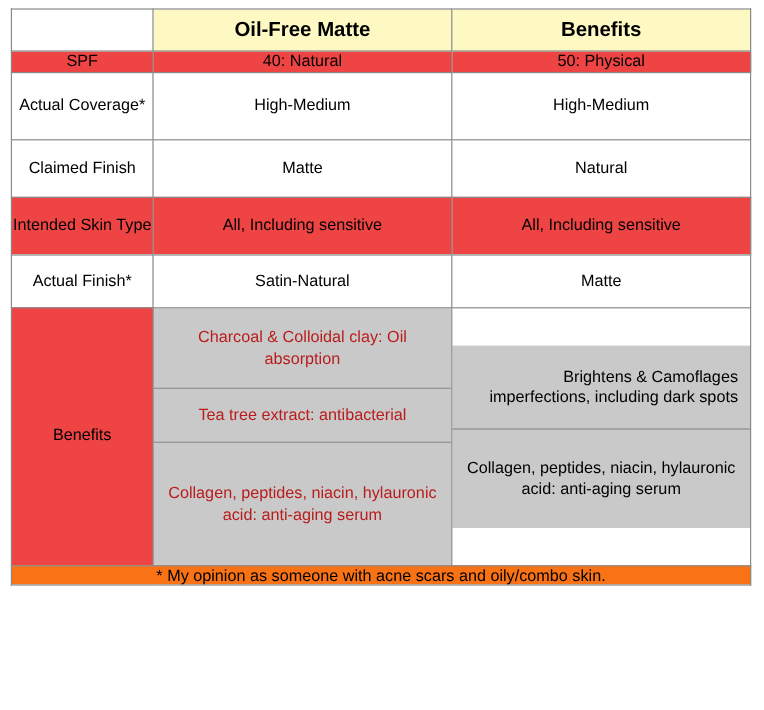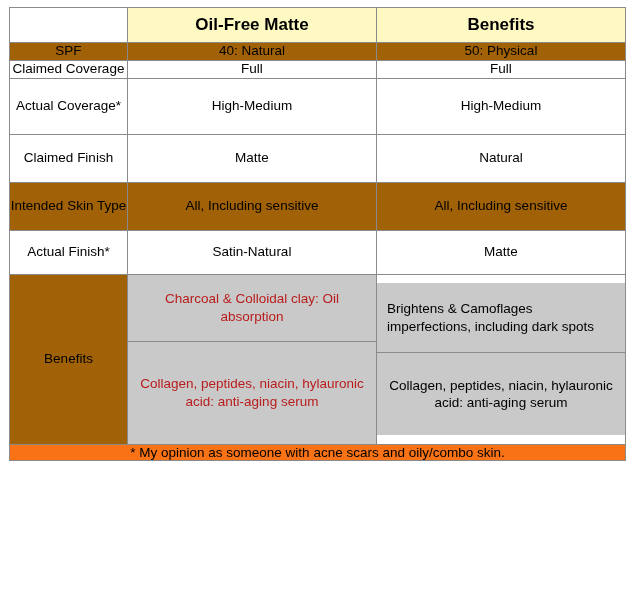--- a/index.html
+++ b/index.html
@@ -46,21 +46,21 @@
     font-weight: bold;
     color: #000000;
     height: 34px;
   }
   .cell {
     font-size: 13.5px;
     color: #000000;
     padding: 6px 6px;
     line-height: 1.25;
   }
-  .shade { background: #a16207; }
+  .shade { background: #ef4444; }
   .plain { background: #ffffff; }
 
   .label-cell {
     font-size: 13.5px;
     color: #000000;
     padding: 6px 4px;
     line-height: 1.25;
   }
 
   
@@ -95,21 +95,21 @@
     color: #000000;
   }
   .br-top {
     padding: 16px 10px;
     border-bottom: 1px solid #8a8a8a;
     height: 70px;
     box-sizing: border-box;
     display: flex;
     align-items: center;
     justify-content: center;
-    text-align: left;
+    text-align: right;
   }
   .br-bot {
     padding: 14px 10px;
     height: 82px;
     box-sizing: border-box;
     display: flex;
     align-items: center;
     justify-content: center;
     text-align: center;
   }
@@ -141,25 +141,20 @@
         <td class="hdr-prod">Oil-Free Matte</td>
         <td class="hdr-prod">Benefits</td>
       </tr>
 
       <tr>
         <td class="label-cell shade">SPF</td>
         <td class="cell shade">40: Natural</td>
         <td class="cell shade">50: Physical</td>
       </tr>
 
-      <tr>
-        <td class="label-cell plain">Claimed Coverage</td>
-        <td class="cell plain">Full</td>
-        <td class="cell plain">Full</td>
-      </tr>
 
       <tr style="height:56px">
         <td class="label-cell plain">Actual Coverage*</td>
         <td class="cell plain">High-Medium</td>
         <td class="cell plain">High-Medium</td>
       </tr>
 
       <tr style="height:48px">
         <td class="label-cell plain">Claimed Finish</td>
         <td class="cell plain">Matte</td>
@@ -178,20 +173,23 @@
         <td class="cell plain">Matte</td>
       </tr>
 
       <tr class="benefit-tall">
         <td class="label-cell shade" style="padding:6px 4px;">Benefits</td>
         <td class="benefits-right-cell">
           <table class="inner">
             <tbody>
               <tr>
                   <td class="bl-1">Charcoal &amp; Colloidal clay: Oil absorption</td>
+                </tr>
+              <tr>
+                  <td class="bl-2">Tea tree extract: antibacterial</td>
                 </tr>
               <tr>
                   <td class="bl-3">Collagen, peptides, niacin, hylauronic acid: anti-aging serum</td>
                 </tr>
             </tbody>
           </table>
         </td>
         <td class="benefits-right-cell">
           <div class="benefits-right-inner">
             <div class="br-top">Brightens &amp; Camoflages imperfections, including dark spots</div>

